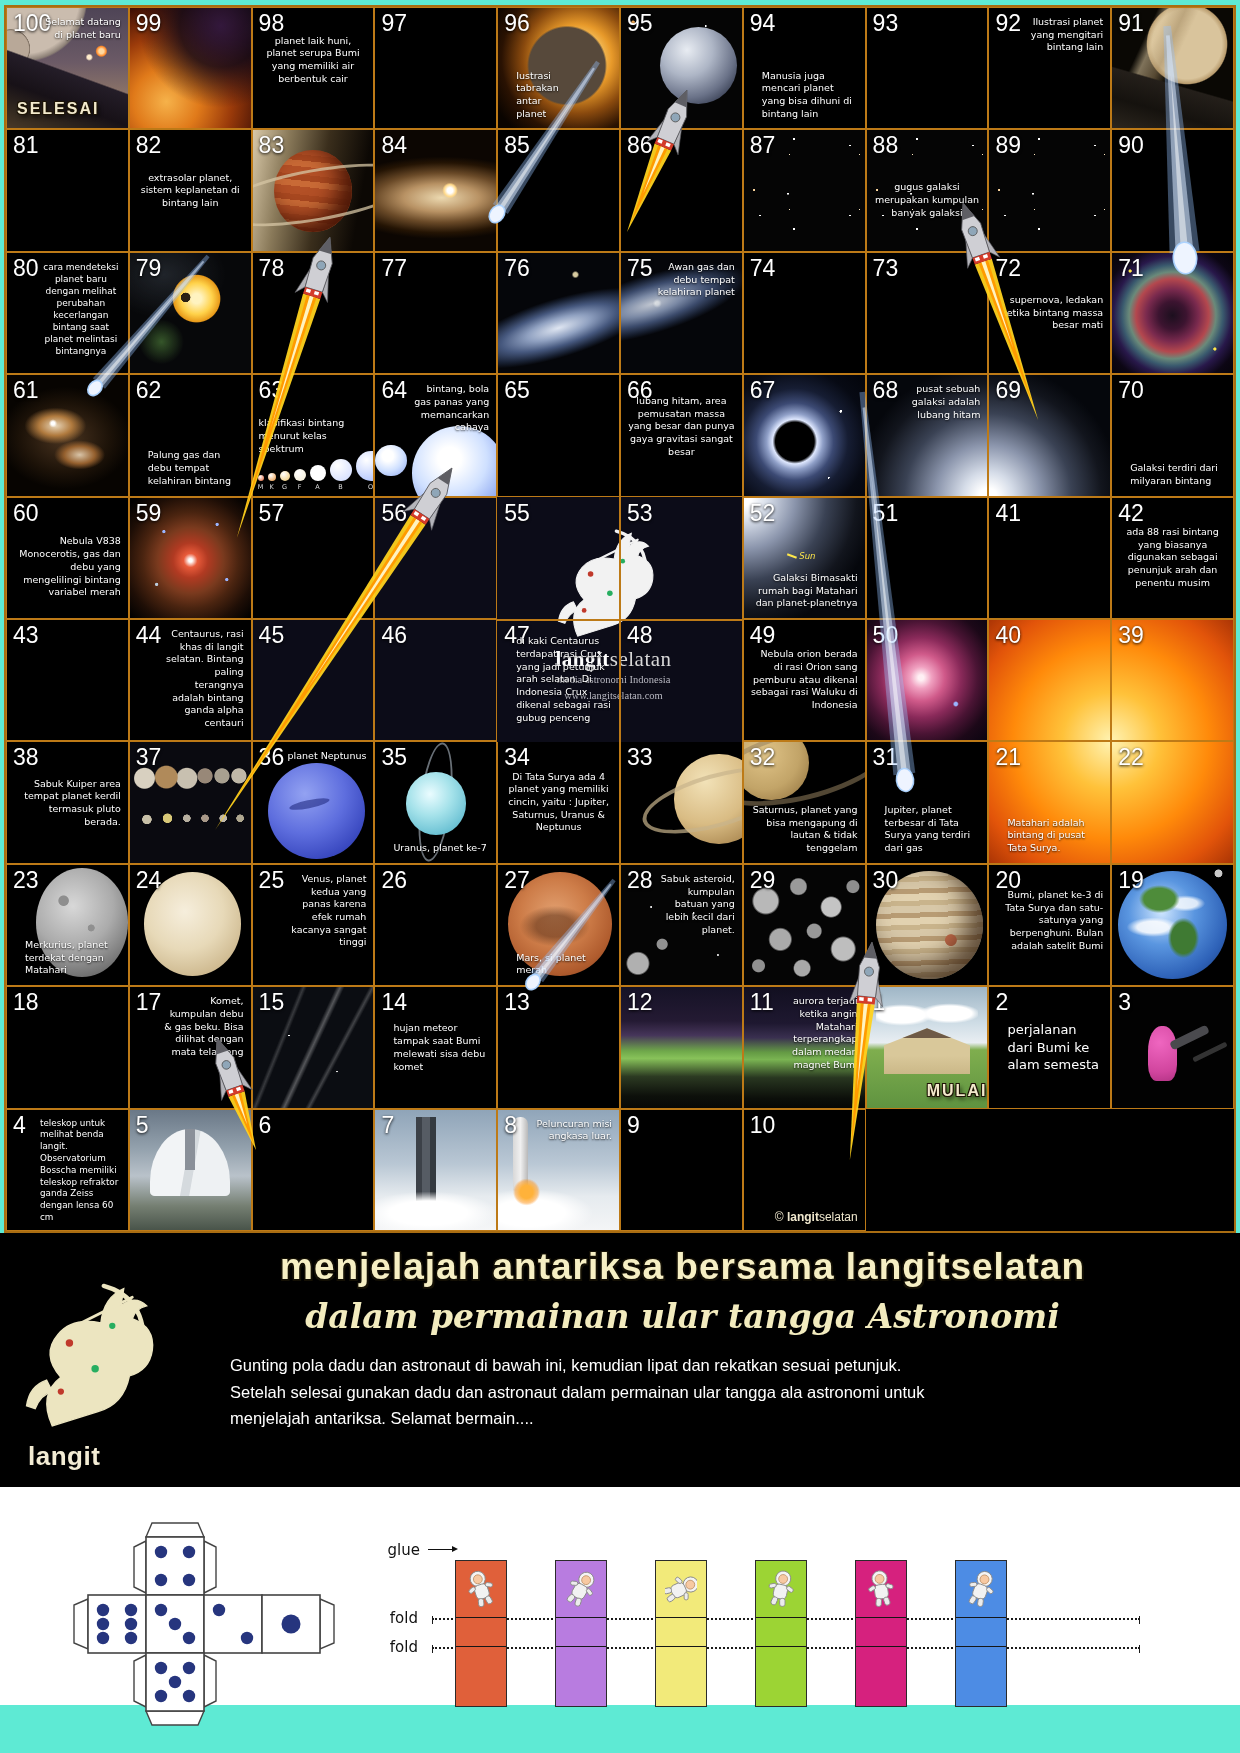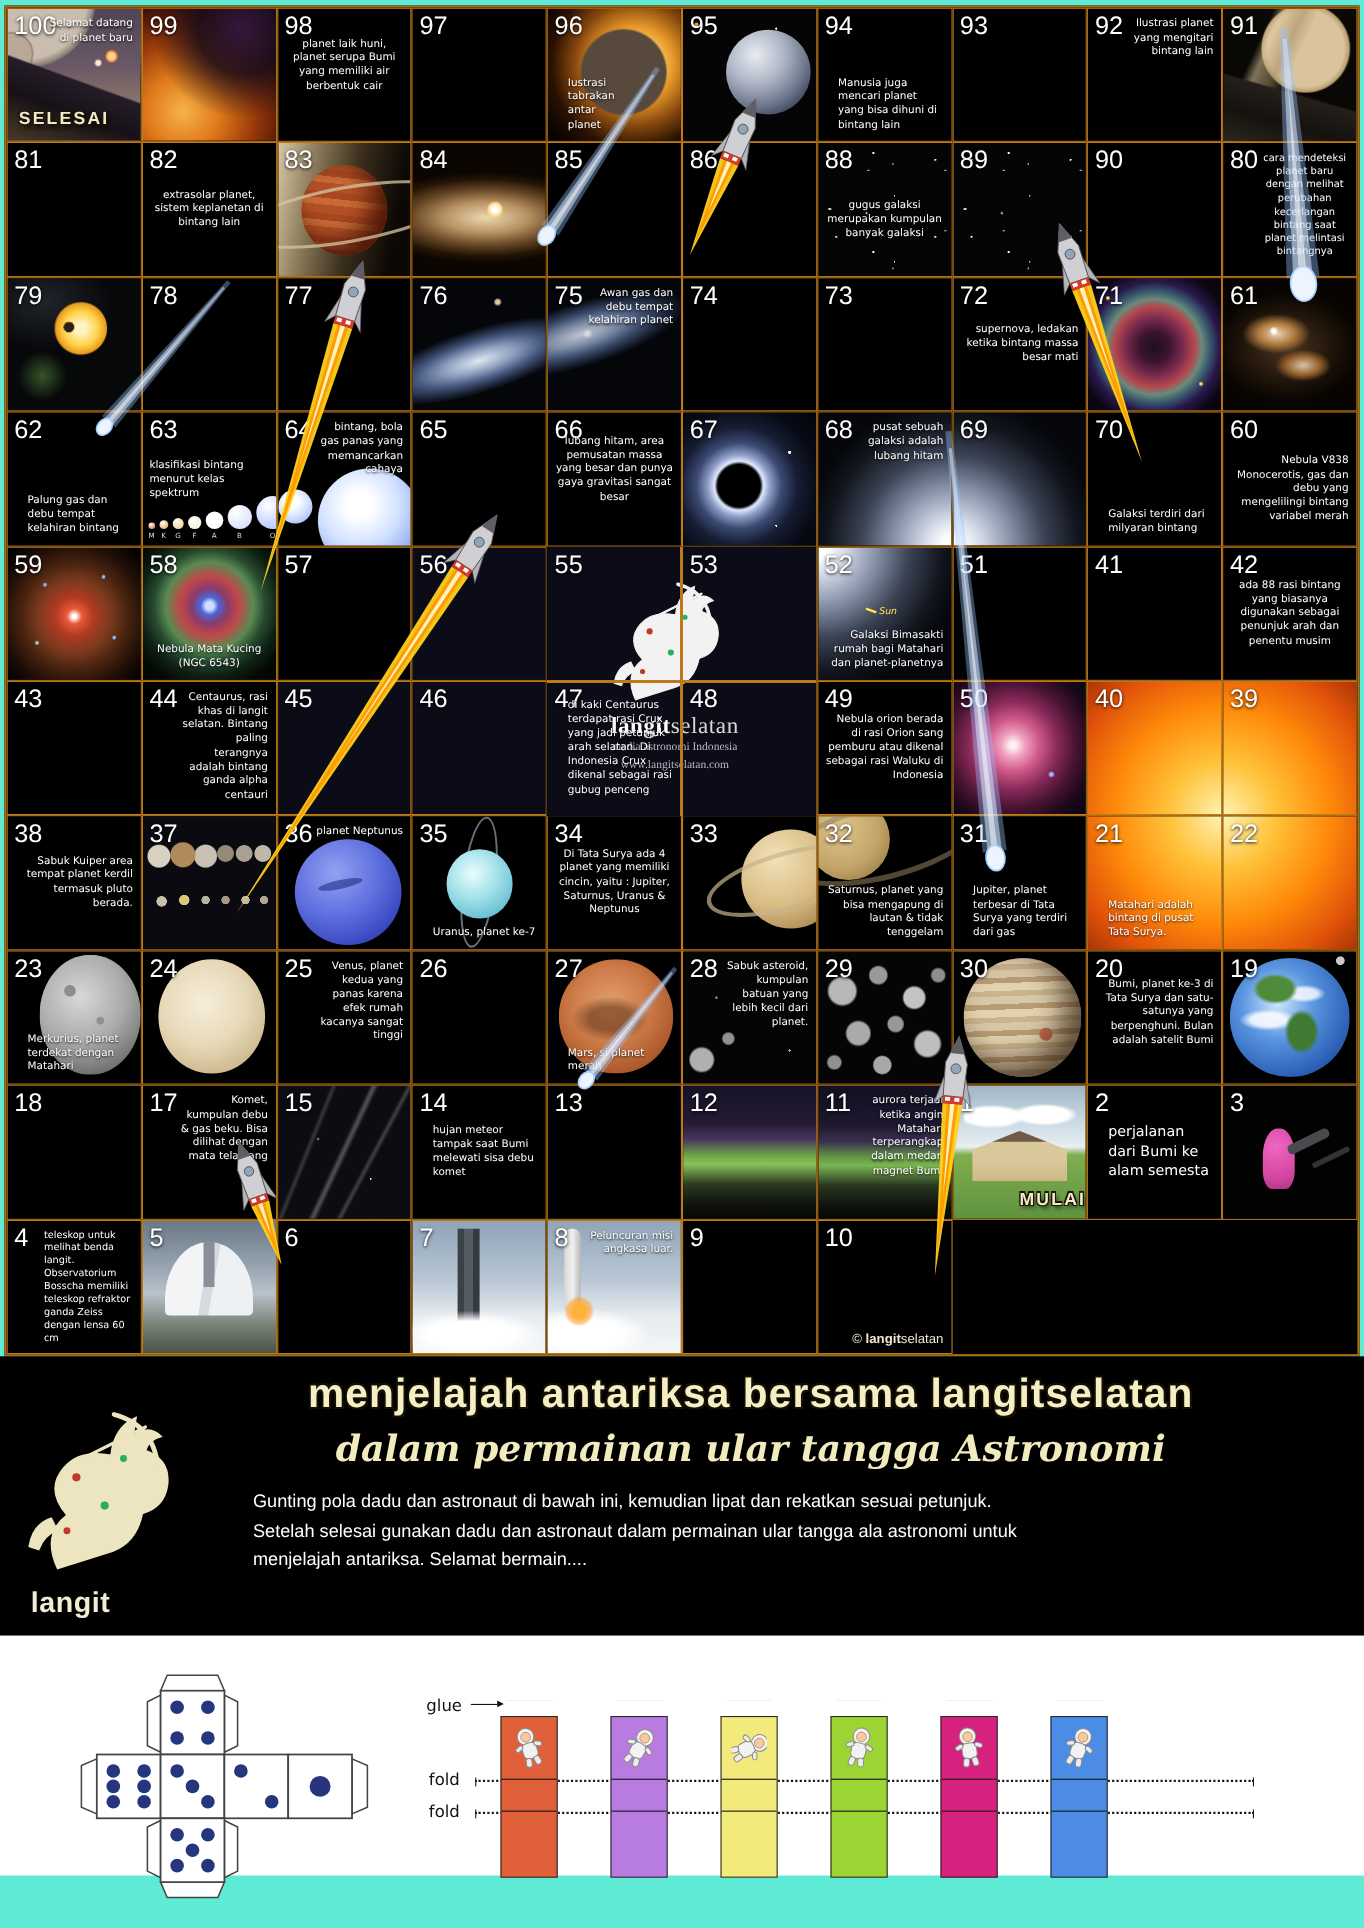--- a/index.html
+++ b/index.html
@@ -367,20 +367,24 @@
         <span class="num">84</span>
       </div>
       <div class="cell">
         <span class="num">85</span>
       </div>
       <div class="cell">
         <span class="num">86</span>
       </div>
       <div class="cell">
         <div class="cimg stars"></div>
+        <span class="num">87</span>
+      </div>
+      <div class="cell">
+        <div class="cimg stars"></div>
         <span class="num">88</span>
         <div class="ct tc vlow">gugus galaksi merupakan kumpulan banyak galaksi</div>
       </div>
       <div class="cell">
         <div class="cimg stars"></div>
         <span class="num">89</span>
       </div>
       <div class="cell">
         <span class="num">90</span>
       </div>
@@ -492,25 +496,20 @@
         <span class="num">70</span>
         <div class="ct tl vb">Galaksi terdiri dari milyaran bintang</div>
       </div>
       <div class="cell">
         <span class="num">60</span>
         <div class="ct tr vlow">Nebula V838 Monocerotis, gas dan debu yang mengelilingi bintang variabel merah</div>
       </div>
       <div class="cell">
         <div class="cimg i59"></div>
         <span class="num">59</span>
-      </div>
-      <div class="cell">
-        <div class="cimg i58"></div>
-        <span class="num">58</span>
-        <div class="ct tc vb">Nebula Mata Kucing (NGC 6543)</div>
       </div>
       <div class="cell">
         <span class="num">57</span>
       </div>
       <div class="cell">
         <div class="cimg navy"></div>
         <span class="num">56</span>
       </div>
       <div class="cell">
         <div class="cimg navy"></div>

